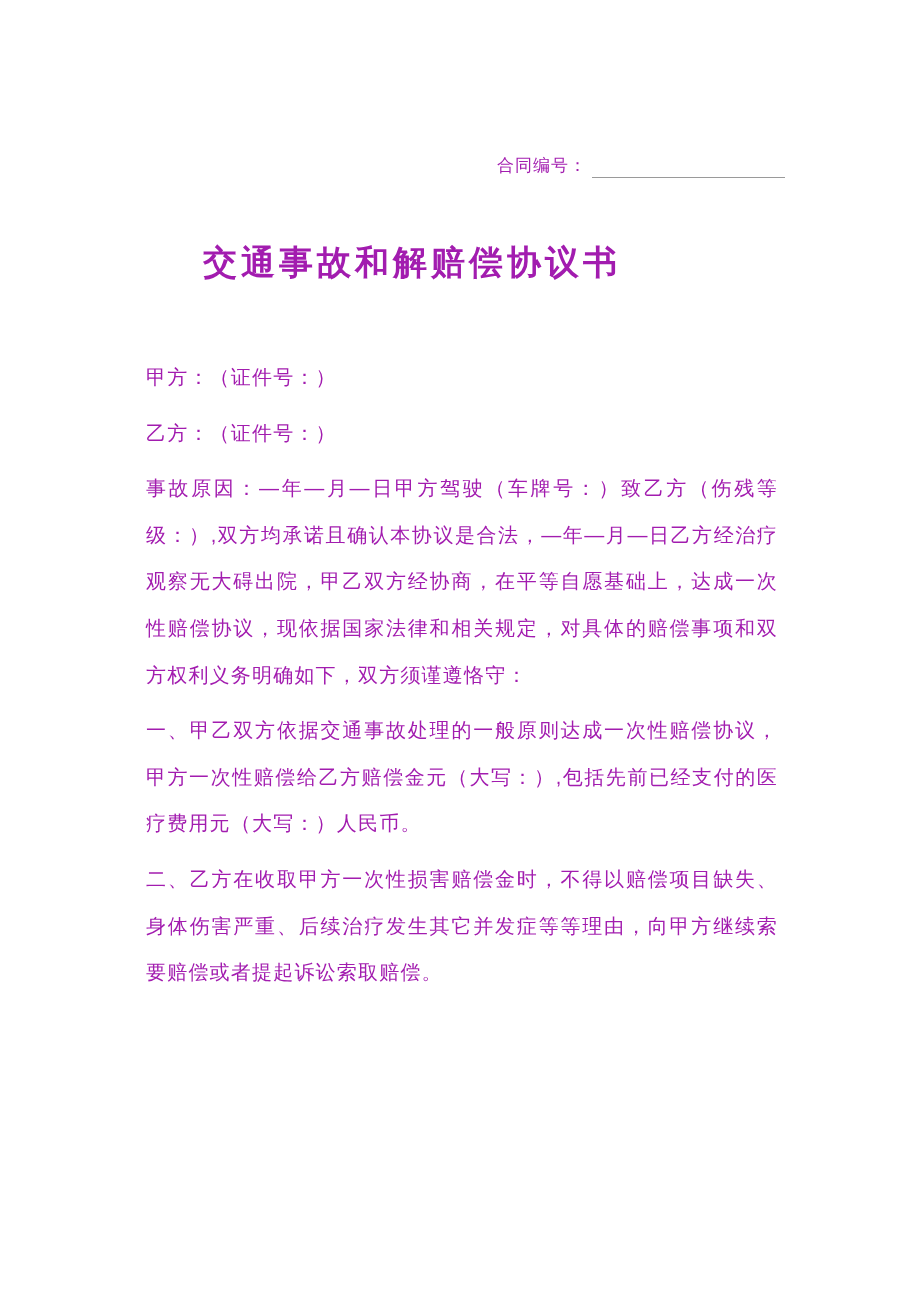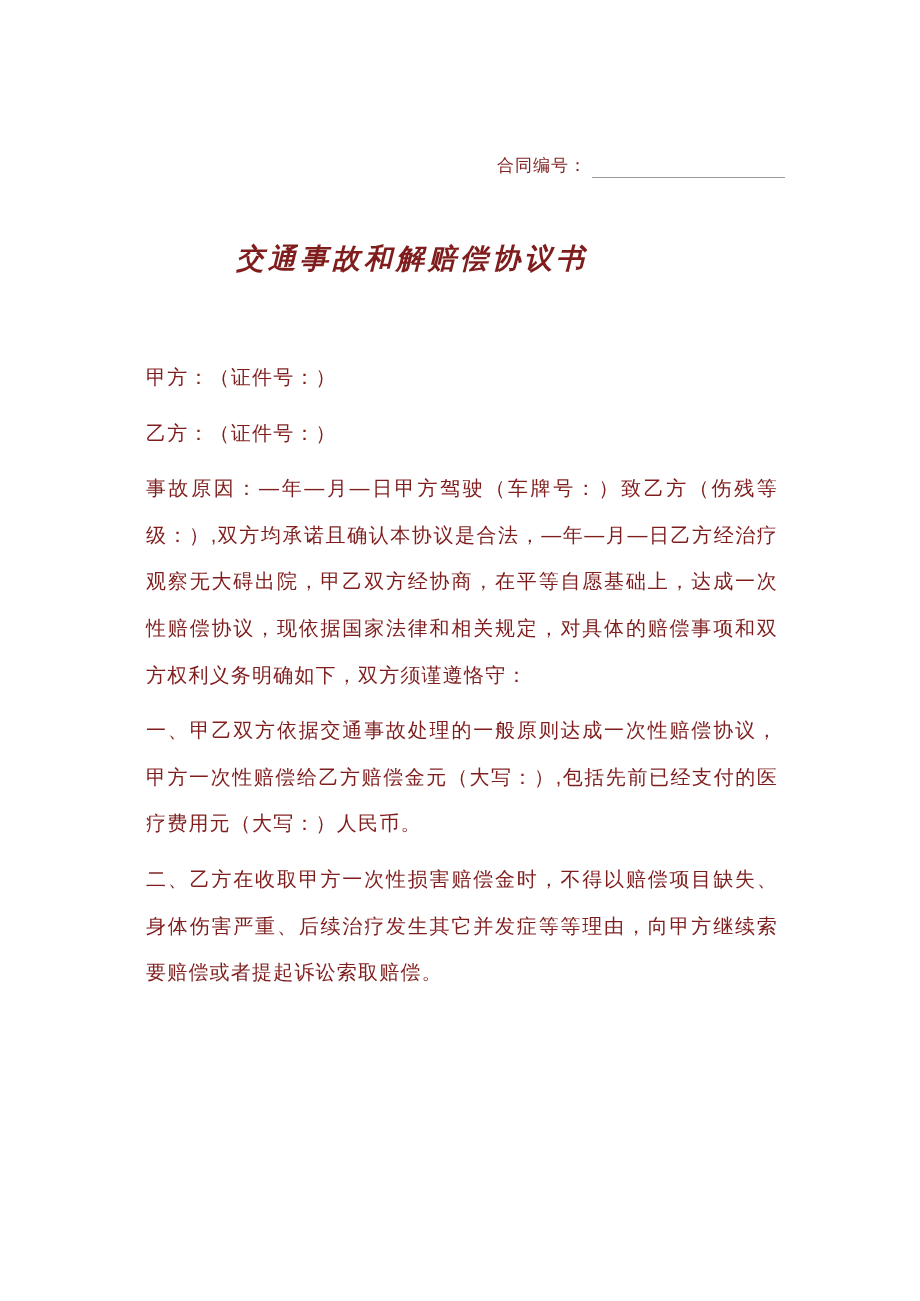--- a/index.html
+++ b/index.html
@@ -5,21 +5,21 @@
   html, body {
     margin: 0;
     padding: 0;
     background: #ffffff;
   }
   .page {
     position: relative;
     width: 824px;
     height: 1301px;
     background: #ffffff;
-    color: #7f1d1d;
+    color: #a21caf;
     font-family: "Liberation Sans", sans-serif;
     overflow: hidden;
   }
   
   .contract-row {
     position: absolute;
     top: 150px;
     left: 497px;
     width: 288px;
     height: 28px;
@@ -40,23 +40,22 @@
     margin-left: 5px;
   }
   
   .doc-title {
     position: absolute;
     top: 240px;
     left: 0;
     width: 100%;
     text-align: center;
     font-family: "DejaVu Serif", "Liberation Serif", serif;
-    font-style: italic;
     font-weight: 600;
-    font-size: 28px;
+    font-size: 34px;
     letter-spacing: 4px;
   }
   
   .doc-body {
     position: absolute;
     top: 345px;
     left: 137px;
     width: 650px;
     font-size: 20px;
     line-height: 46.6px;

